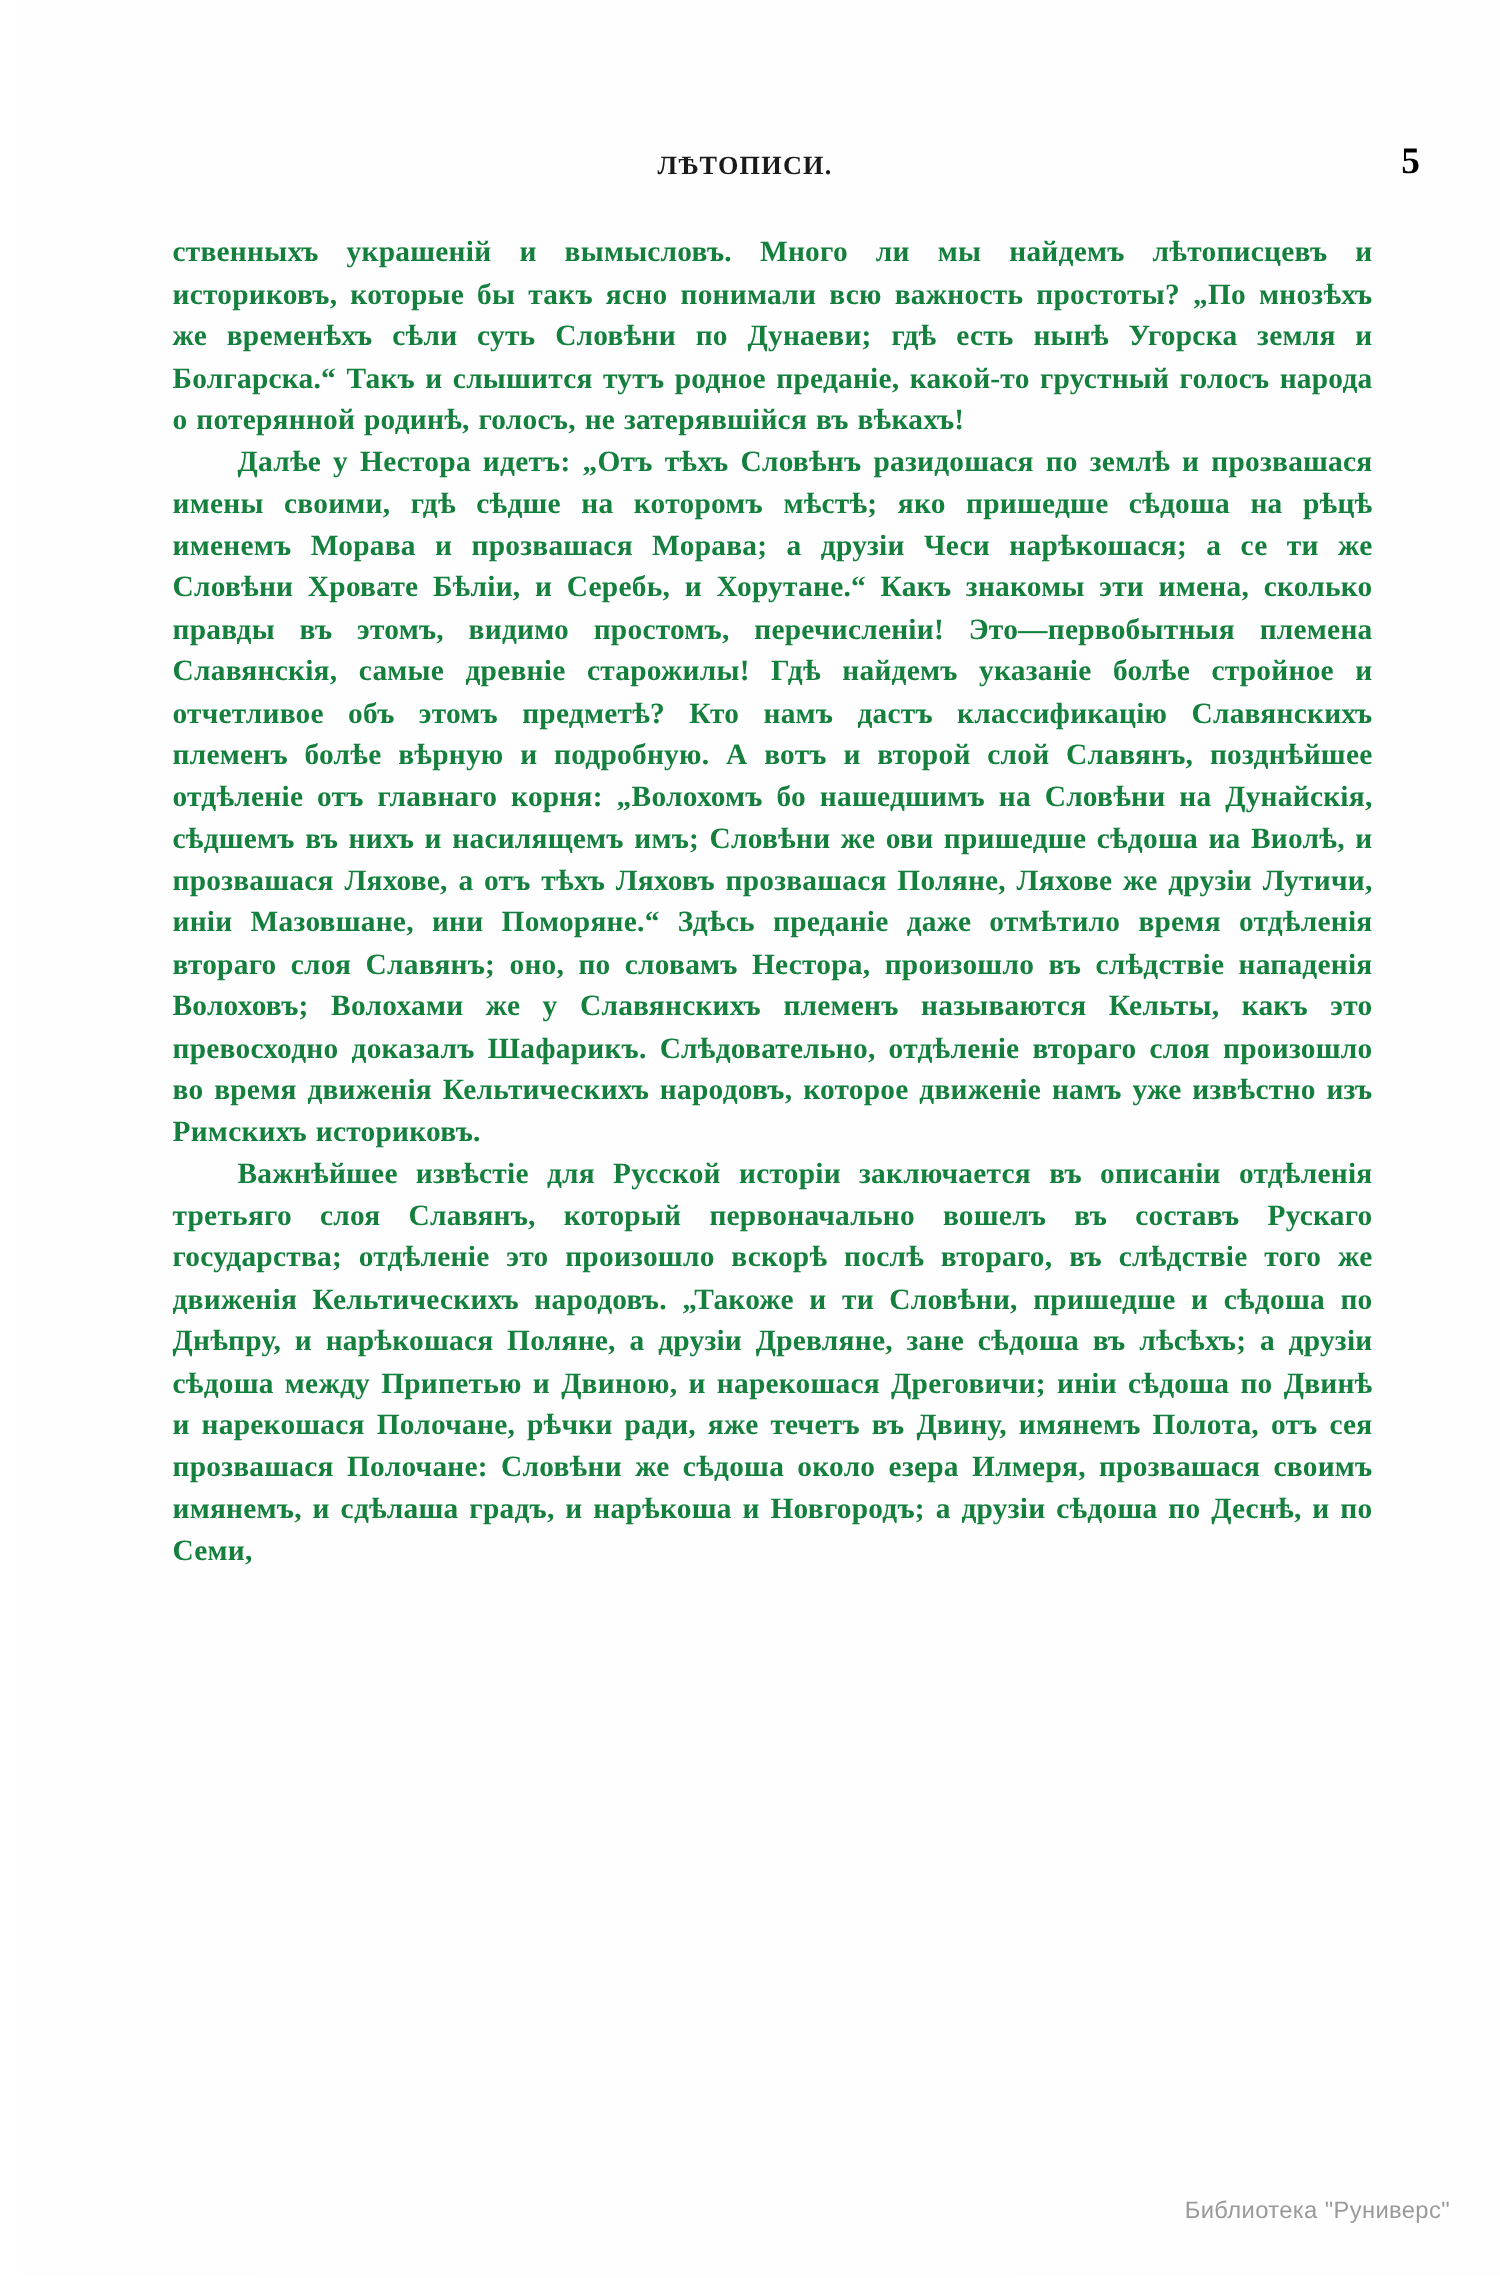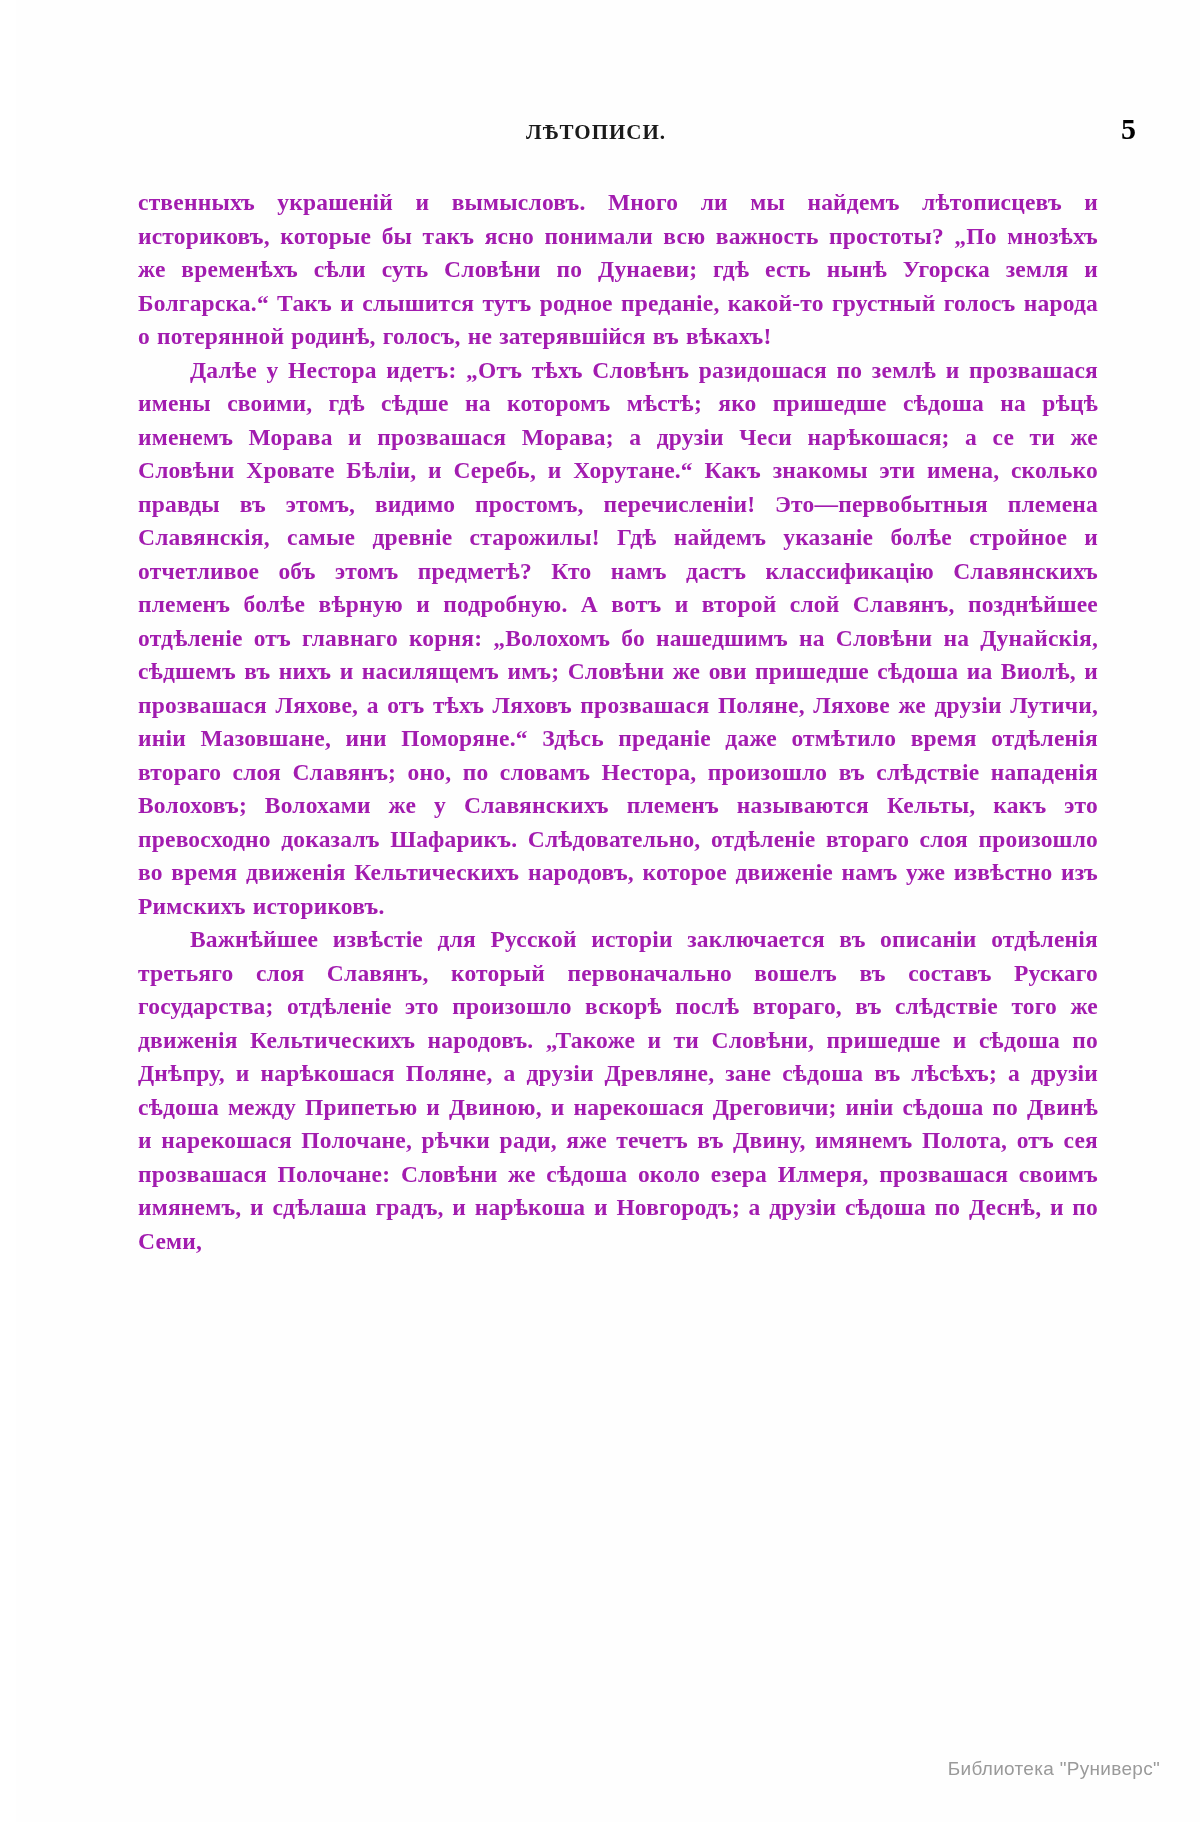--- a/index.html
+++ b/index.html
@@ -54,21 +54,21 @@
     top: 186px;
     width: 960px;
   }
   p.para {
     margin: 0 0 0 0;
     font-size: 23.5px;
     line-height: 33.5px;
     text-align: justify;
     text-align-last: left;
     font-weight: bold;
-    color: #a21caf;
+    color: #15803d;
     letter-spacing: 0.2px;
     word-spacing: 1px;
     text-indent: 0;
   }
   p.para.indent {
     text-indent: 52px;
   }
   .footer {
     position: absolute;
     right: 56px;

